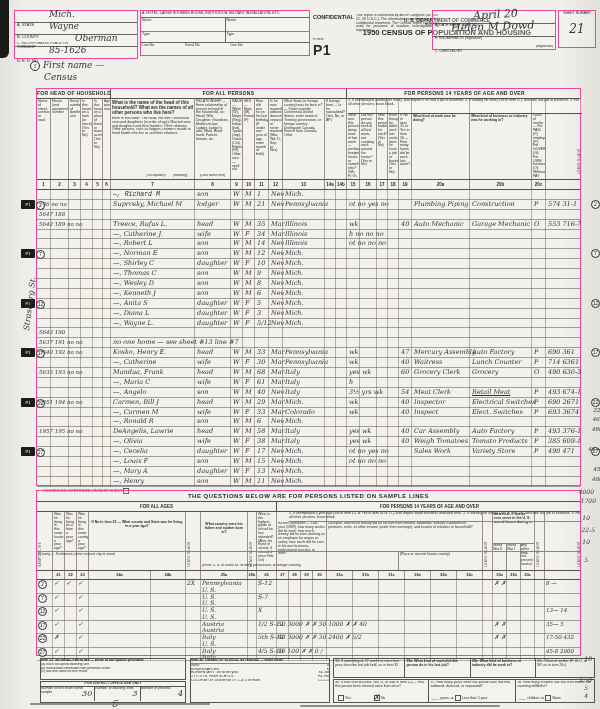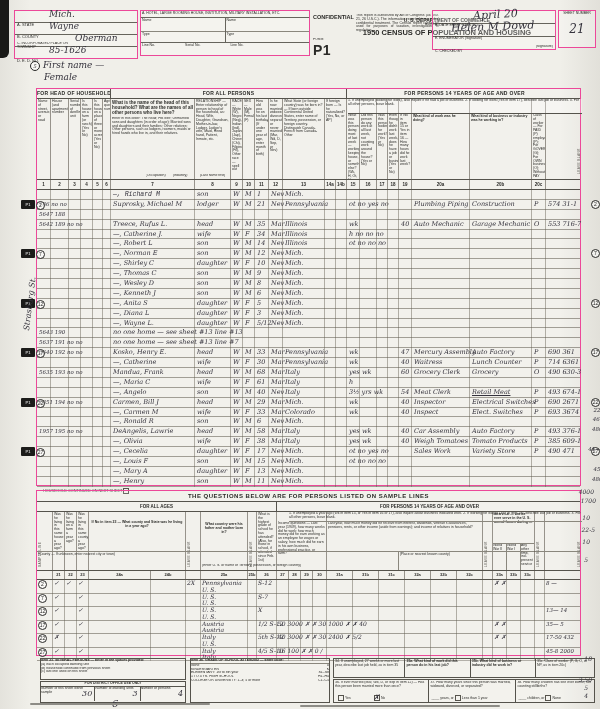--- a/index.html
+++ b/index.html
@@ -65,21 +65,21 @@
       <span class="hb-hw hw">Mich.</span></div>
     <div class="hb-row"><span class="lbl">B. COUNTY</span>
       <span class="hb-hw hw">Wayne</span></div>
     <div class="hb-row"><span class="t3" style="display:inline-block;width:58px;">C. INCORPORATED PLACE OR TOWNSHIP</span>
       <span class="hb-hw hw" style="left:60px;">Oberman</span></div>
     <div class="hb-row"><span class="lbl">D. E. D. NO.</span>
       <span class="hb-hw hw">85-1626</span></div>
   </div>
   <div class="hw" style="position:absolute;left:30px;top:60px;font-size:9px;">
     <span class="circ" style="min-width:8px;height:8px;line-height:8px;">5</span> <span>First name —</span></div>
-  <div class="hw" style="position:absolute;left:44px;top:72px;font-size:9px;">Female</div>
+  <div class="hw" style="position:absolute;left:44px;top:72px;font-size:9px;">Census</div>
 
   <div class="bx" style="left:140px;top:10px;width:170px;height:46px;">
     <div class="t3" style="border-bottom:1px solid #66645c;padding:1px;">A. HOTEL, LARGE ROOMING HOUSE, INSTITUTION, MILITARY INSTALLATION, ETC.</div>
     <div style="display:flex;height:24px;">
       <div style="flex:1;border-right:1px solid #66645c;">
         <div class="t3" style="border-bottom:1px solid #8a877d;height:11px;padding:1px;">Name</div>
         <div class="t3" style="padding:1px;">Type</div>
       </div>
       <div style="flex:1;">
         <div class="t3" style="border-bottom:1px solid #8a877d;height:11px;padding:1px;">Name</div>
@@ -403,21 +403,20 @@
           <div class="tc hw" style="grid-column: 13 / 14;">Mich.</div>
           <div class="tc hw" style="grid-column: 16 / 20;"></div>
           <div class="tc hw" style="grid-column: 20 / 21;"></div>
           <div class="tc hw" style="grid-column: 21 / 22;"></div>
           <div class="tc hw" style="grid-column: 22 / 23;"></div>
           <div class="tc hw" style="grid-column: 23 / 24;"></div>
           <div class="tc hw" style="grid-column: 24 / 25;"></div>
         </div>
         <div class="trow grid">
           <div class="tc hw" style="grid-column: 1 / 7; font-size: 5.5px;">5643  190</div>
-          <div class="tc hw" style="grid-column: 7 / 20;">no one home  —        see  sheet #13       line  #13</div>
         </div>
         <div class="trow grid">
           <div class="tc hw" style="grid-column: 1 / 7; font-size: 5.5px;">5637  191  no  no</div>
           <div class="tc hw" style="grid-column: 7 / 20;">no one home  —        see  sheet #13       line  #7</div>
         </div>
         <div class="trow grid">
           <div class="tc hw" style="grid-column: 1 / 7; font-size: 5.5px;">5640  192  no  no</div>
           <div class="tc hw" style="grid-column: 7 / 8;">Kosko, Henry E.</div>
           <div class="tc hw" style="grid-column: 8 / 9;">head</div>
           <div class="tc hw" style="grid-column: 9 / 10;">W</div>

